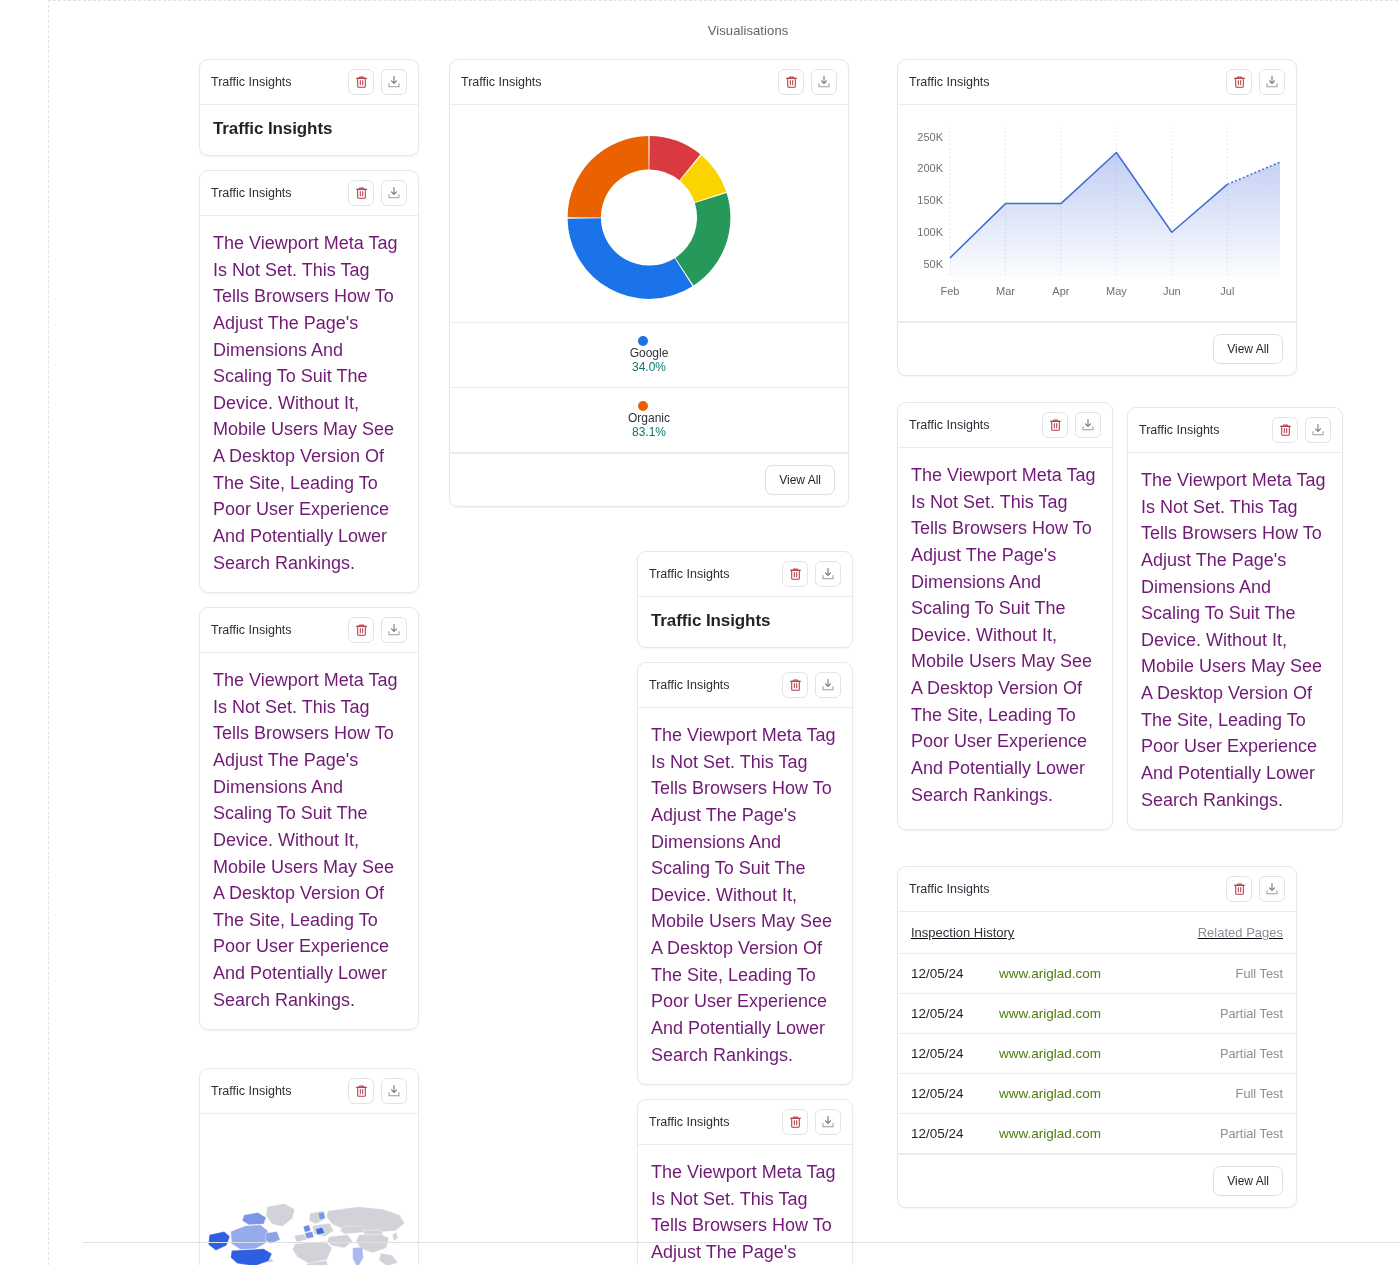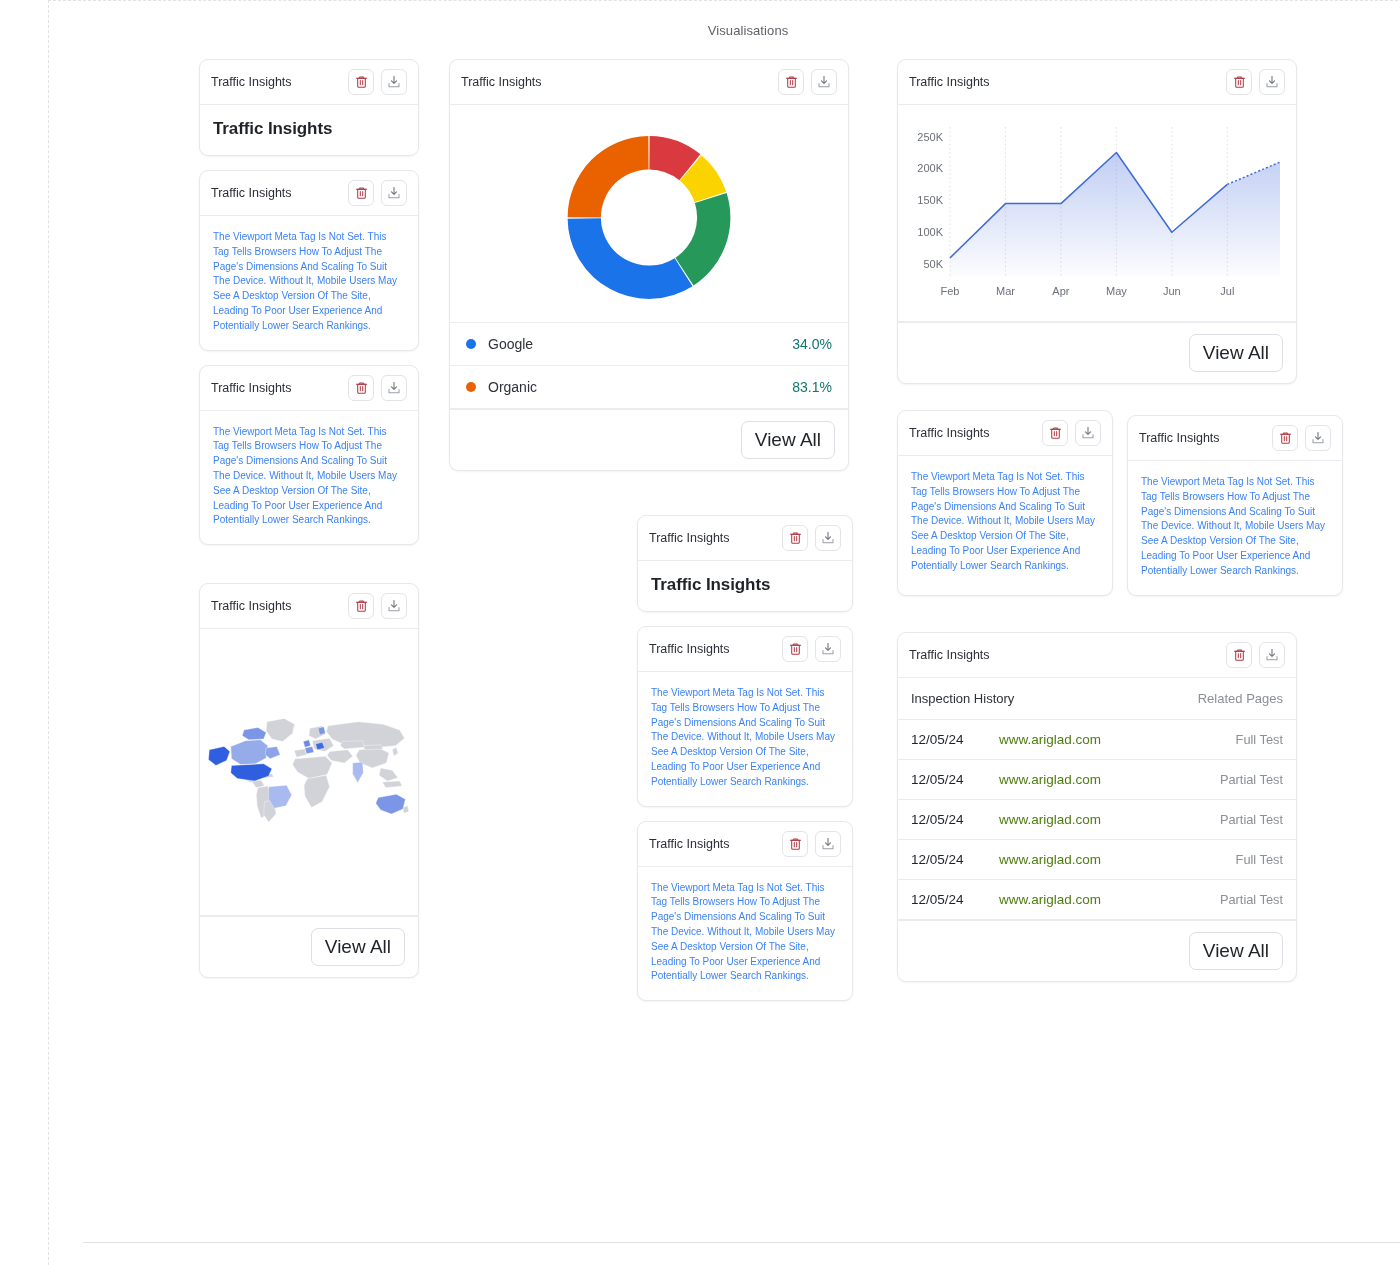--- a/index.html
+++ b/index.html
@@ -92,54 +92,55 @@
   .card-body { padding: 14px 13px 16px; }
 
   .body-heading {
     font-size: 17px;
     font-weight: 700;
     color: #1f2328;
     letter-spacing: -.1px;
   }
 
   .body-text {
-    font-size: 10px;
+    font-size: 18px;
     line-height: 1.48;
-    color: #3b82f6;
+    color: #701a75;
   }
 
   .card-foot {
     border-top: 1px solid #ececf0;
     padding: 11px 13px;
     display: flex;
     justify-content: flex-end;
   }
   .view-all-btn {
     border: 1px solid #dedee4;
     background: #fff;
     border-radius: 7px;
     padding: 7px 13px;
-    font-size: 19px;
+    font-size: 12px;
     color: #1f2328;
     cursor: pointer;
     font-family: "Liberation Sans", sans-serif;
   }
 
   
   .donut-wrap {
     padding: 20px 0 12px;
     display: flex; justify-content: center;
     border-bottom: 1px solid #ececf0;
   }
   .legend-row {
     display: flex; align-items: center;
     padding: 13px 16px;
     border-bottom: 1px solid #ececf0;
-    font-size: 14px;
+    font-size: 12px;
     color: #2d3138;
+    flex-direction: column;
   }
   .legend-dot {
     width: 10px; height: 10px; border-radius: 50%;
     margin-right: 12px; flex: 0 0 10px;
   }
   .legend-label { flex: 1; }
   .legend-value { color: #0f766e; }
 
   
   .linechart-wrap { padding: 10px 8px 4px; border-bottom: 1px solid #ececf0; }
@@ -150,20 +151,21 @@
     border-bottom: 1px solid #ececf0;
     display: flex; justify-content: center;
   }
 
   
   .tbl-head {
     display: flex; justify-content: space-between;
     padding: 13px 13px;
     border-bottom: 1px solid #ececf0;
     font-size: 13px;
+    text-decoration: underline;
   }
   .tbl-head-left { color: #2d3138; }
   .tbl-head-right { color: #8b8f98; }
 
   .tbl-row {
     display: flex; align-items: center;
     padding: 12px 13px;
     border-bottom: 1px solid #ececf0;
     font-size: 13.5px;
   }

